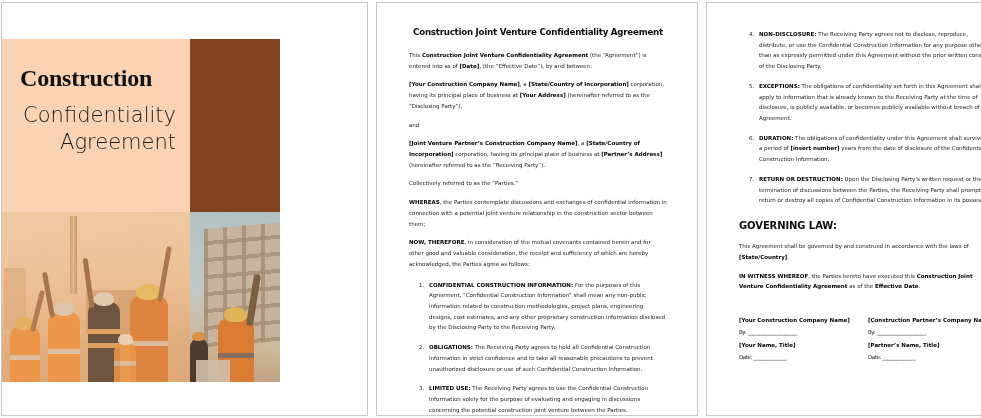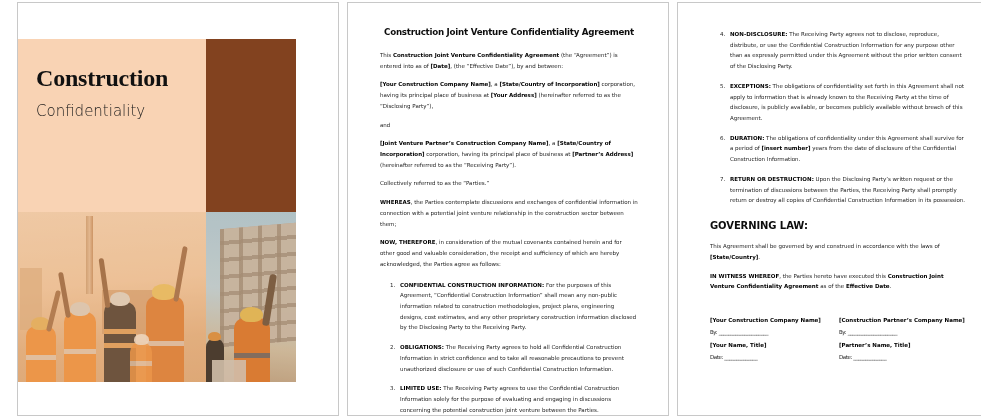--- a/index.html
+++ b/index.html
@@ -21,21 +21,21 @@
   
   .page {
     position: relative;
     background: #ffffff;
     border: 1px solid #c8c8c8;
     height: 414px;
     margin-top: 2px;
     overflow: hidden;
     flex: 0 0 auto;
   }
-  .page-1 { width: 322px; margin-left: 17px; }
+  .page-1 { width: 367px; margin-left: 1px; }
   .page-2 { width: 322px; }
   .page-3 { width: 322px; }
 
   
   .cover-band {
     position: absolute;
     left: 0; top: 36px;
     width: 100%; height: 343px;
   }
   .cover-peach {
@@ -66,25 +66,25 @@
     white-space: nowrap;
   }
   .cover-t2 {
     display: inline-block;
     border-bottom: 2px solid #111111;
     padding-bottom: 1px;
   }
   .cover-t3 {
     font-family: "DejaVu Sans", sans-serif;
     font-weight: 300;
-    font-size: 15px;
+    font-size: 21px;
     line-height: 1.28;
     color: #1a1a1a;
     margin-top: 7px;
-    text-align: left;
+    text-align: right;
   }
 
   
   .photo-left {
     position: absolute;
     left: 0; top: 173px;
     width: 188px; height: 170px;
     overflow: hidden;
     background: #E8C49C;
   }
@@ -237,20 +237,21 @@
 
   <div class="page page-1">
     <div class="cover-band">
 
       <div class="cover-peach"></div>
       <div class="cover-brown"></div>
 
       <div class="cover-title-wrap">
         <div class="cover-t1">Construction</div>
         <div class="cover-t3">Confidentiality</div>
+        <div class="cover-t3" style="margin-top:0">Agreement</div>
       </div>
 
       <div class="photo-left">
         <div class="ph-sky-l"></div>
         <div class="crane"></div>
         <div class="bldg-l1"></div>
         <div class="bldg-l2"></div>
 
         <div class="worker vest" style="left:8px; width:30px; height:56px;">
           <div class="band" style="bottom:22px;"></div>

